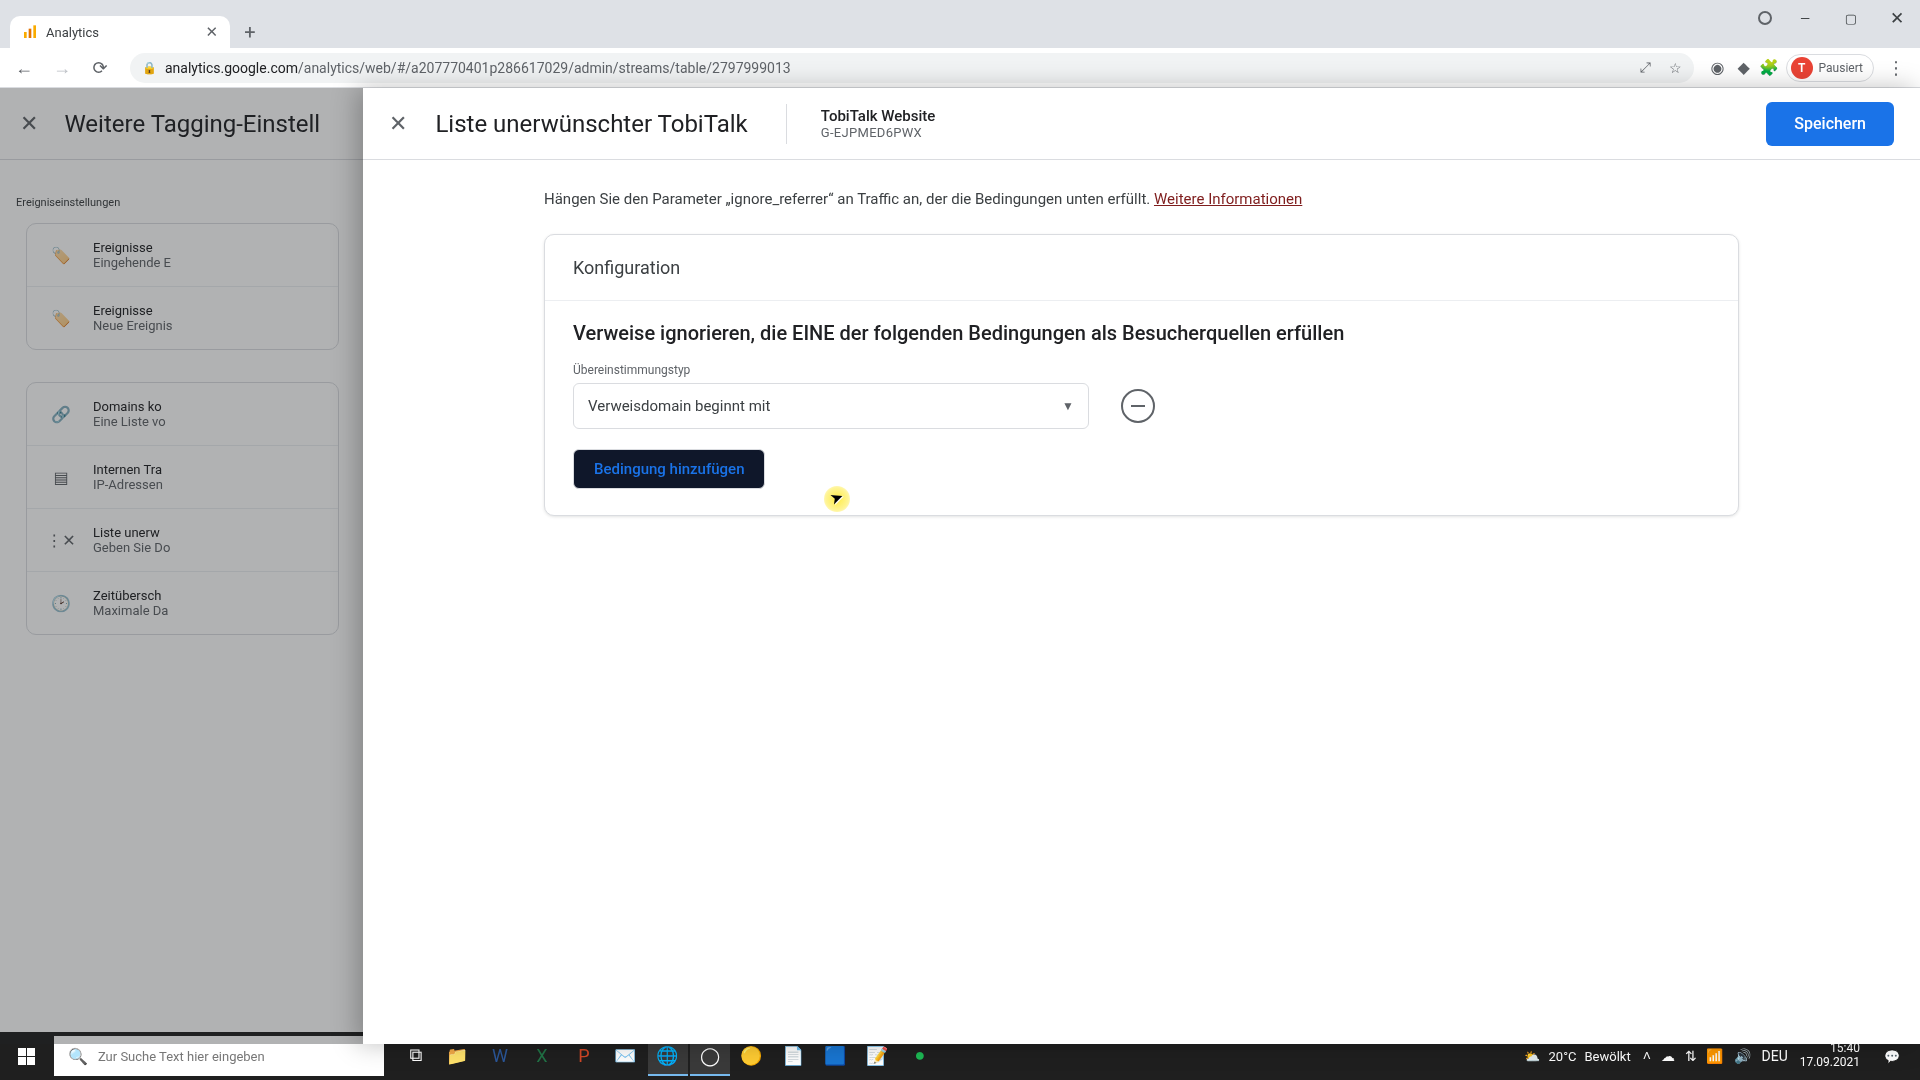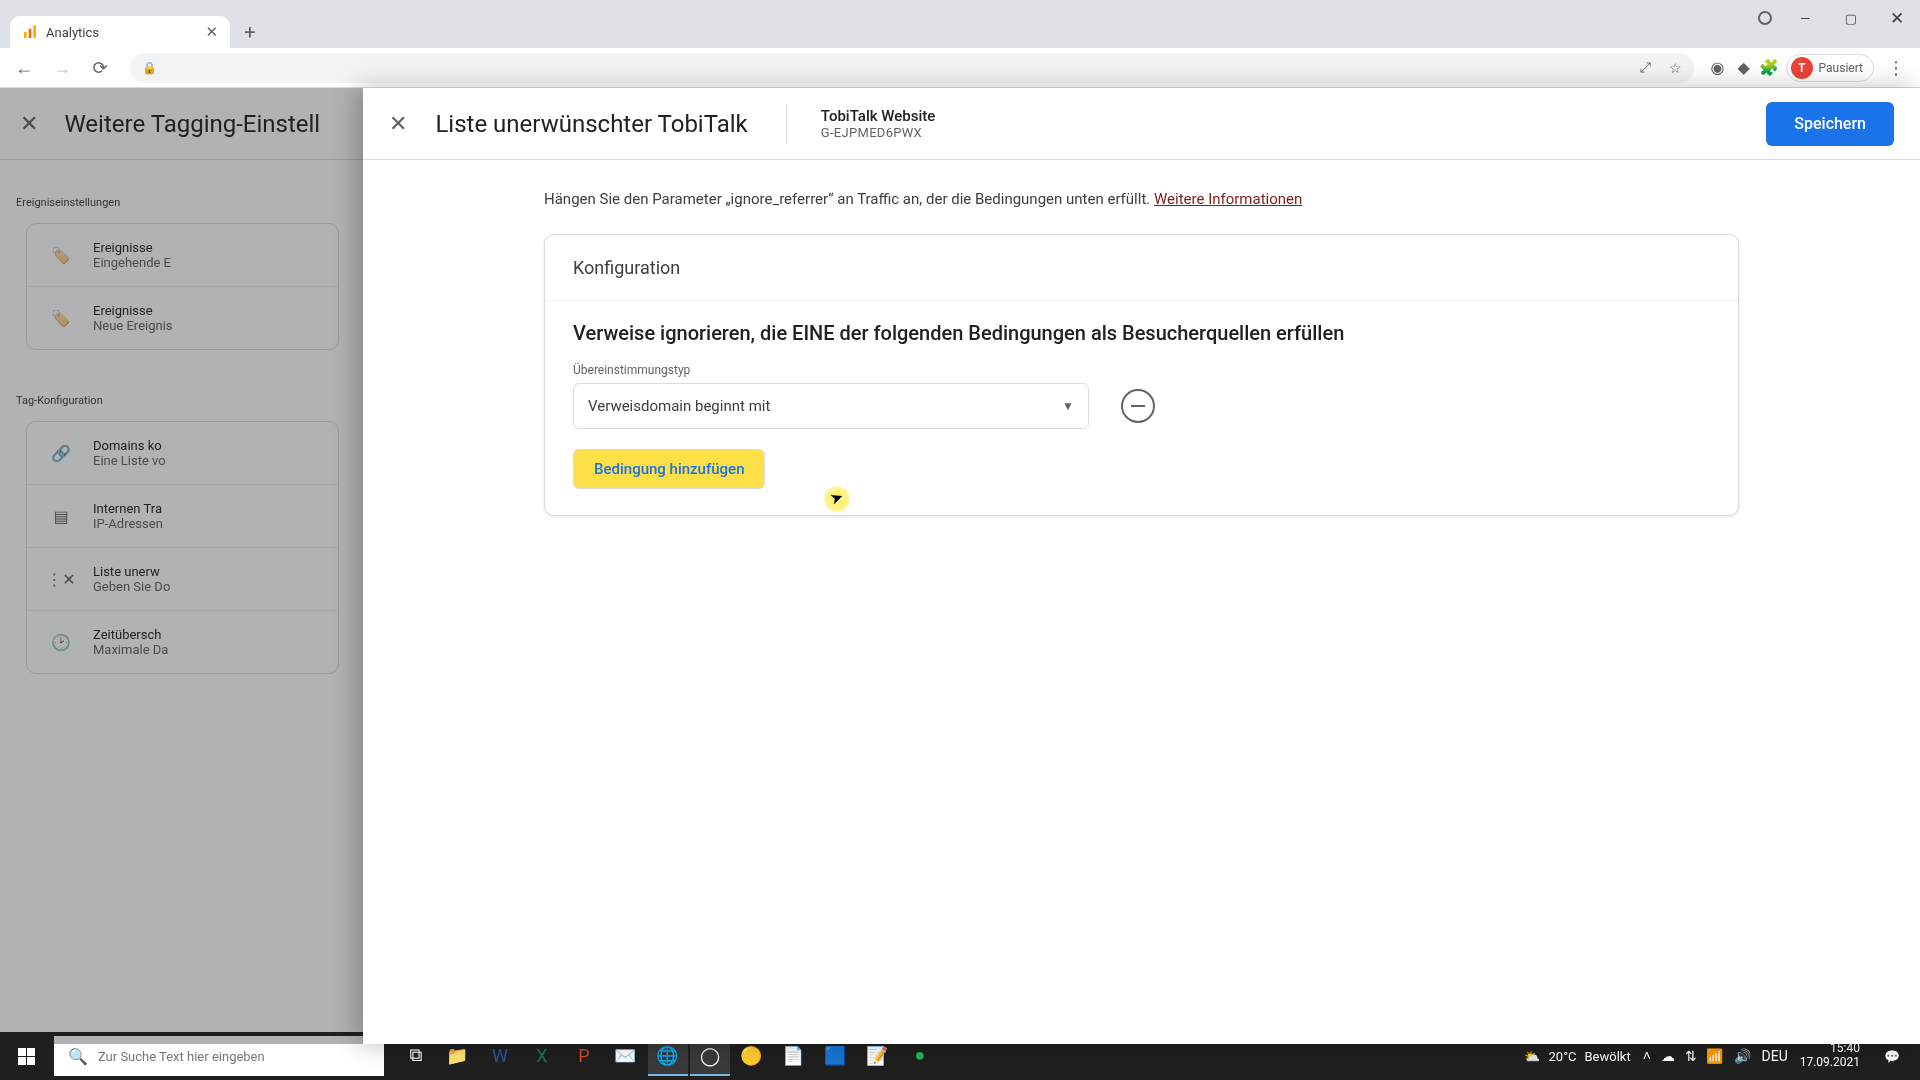--- a/index.html
+++ b/index.html
@@ -69,21 +69,21 @@
   .config-body { padding: 20px 28px 26px 28px; }
   .config-sub { font-size: 20px; color: #202124; font-weight: 500; margin-bottom: 18px; }
   .row { display: flex; gap: 24px; align-items: flex-end; }
   .field { display: flex; flex-direction: column; gap: 6px; }
   .field-label { font-size: 12px; color: #5f6368; }
   .select { width: 516px; height: 46px; border: 1px solid #dadce0; border-radius: 6px; padding: 0 14px; display: flex; align-items: center; justify-content: space-between; color: #3c4043; font-size: 15px; background: #fff; cursor: pointer; }
   .select .chev { color: #5f6368; font-size: 12px; }
   .input { width: 528px; height: 46px; border: 2px solid #1a73e8; border-radius: 6px; padding: 0 14px; font-size: 15px; color: #202124; outline: none; }
   .remove-btn { width: 34px; height: 34px; border: 2px solid #5f6368; border-radius: 50%; background: #fff; display: flex; align-items: center; justify-content: center; color: #5f6368; cursor: pointer; margin-bottom: 6px; margin-left: 8px; }
   .remove-btn .dash { width: 14px; height: 2px; background: #5f6368; }
-  .add-cond { margin-top: 20px; border: 1px solid #dadce0; background: #fde047; color: #1a73e8; font-size: 15px; font-weight: 500; padding: 10px 20px; border-radius: 6px; cursor: pointer; }
+  .add-cond { margin-top: 20px; border: 1px solid #dadce0; background: #0f172a; color: #1a73e8; font-size: 15px; font-weight: 500; padding: 10px 20px; border-radius: 6px; cursor: pointer; }
 
   .cursor-highlight { position: absolute; width: 26px; height: 26px; border-radius: 50%; background: radial-gradient(circle, rgba(255,235,59,0.95) 0%, rgba(255,235,59,0.55) 60%, rgba(255,235,59,0) 100%); pointer-events: none; }
   .cursor-arrow { position: absolute; font-size: 16px; color: #000; transform: rotate(-20deg); pointer-events:none; text-shadow: 1px 1px 0 #fff; }
 
   
   .taskbar { position: absolute; left: 0; right: 0; bottom: 0; height: 48px; background: #1f1f1f; display: flex; align-items: center; color: #fff; font-size: 13px; }
   .start { width: 52px; height: 48px; display: flex; align-items: center; justify-content: center; }
   .win-logo { display: grid; grid-template-columns: 8px 8px; grid-template-rows: 8px 8px; gap: 1px; }
   .win-logo span { background: #fff; }
   .searchbox { height: 40px; background: #fff; color: #777; display: flex; align-items: center; gap: 10px; padding: 0 14px; width: 330px; margin-left: 2px; }
@@ -120,20 +120,23 @@
     <div class="wc-btn close-x">✕</div>
   </div>
 </div>
 
 <div class="chrome-toolbar">
   <div class="tb-icon">←</div>
   <div class="tb-icon disabled">→</div>
   <div class="tb-icon">⟳</div>
   <div class="omnibox">
     <span class="lock">🔒</span>
+    <span class="url">
+      <span>analytics.google.com</span><span class="muted">/analytics/web/#/a207770401p286617029/admin/streams/table/2797999013</span>
+    </span>
     <span style="margin-left:auto; color:#5f6368;">⤢</span>
     <span style="color:#5f6368; margin-left:10px;">☆</span>
   </div>
   <div class="ext-icon">◉</div>
   <div class="ext-icon">◆</div>
   <div class="ext-icon">🧩</div>
   <div class="profile-chip">
     <div class="profile-avatar">
         <span>T</span>
       </div>
@@ -164,21 +167,20 @@
           </div>
           <div class="card-row">
             <span class="ic">🏷️</span>
             <div class="txts">
                 <div class="t1">Ereignisse</div>
                 <div class="t2">Neue Ereignis</div>
               </div>
           </div>
         </div>
 
-        <div class="section-label">Tag-Konfiguration</div>
         <div class="card-stack">
           <div class="card-row">
             <span class="ic">🔗</span>
             <div class="txts">
                 <div class="t1">Domains ko</div>
                 <div class="t2">Eine Liste vo</div>
               </div>
           </div>
           <div class="card-row">
             <span class="ic">▤</span>

